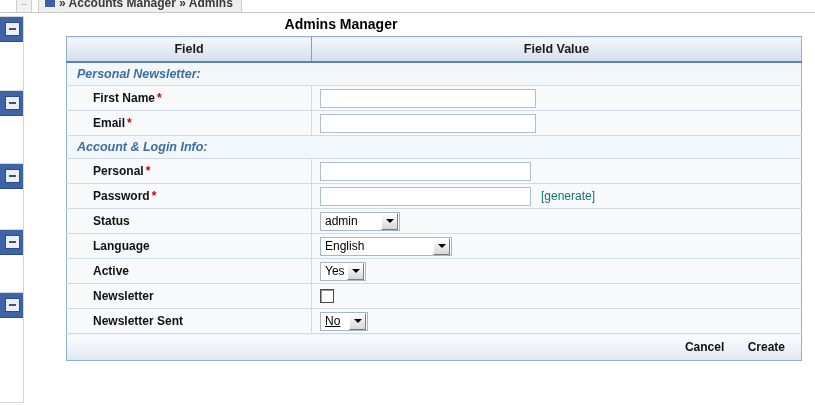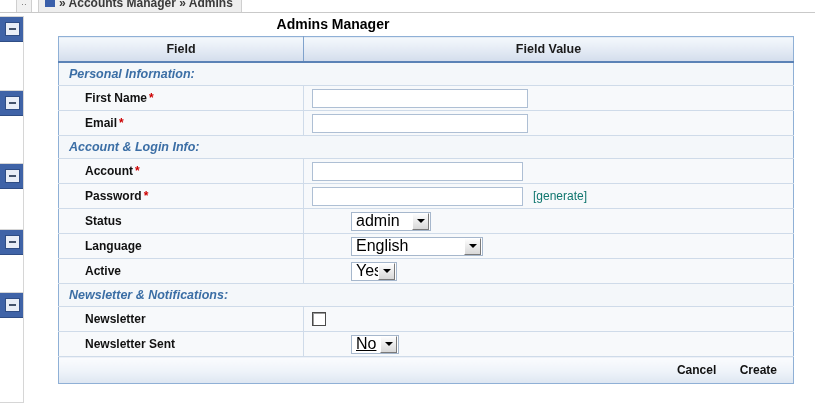--- a/index.html
+++ b/index.html
@@ -61,21 +61,21 @@
   }
   .side-panel .bd{background:#fff;}
 
   .sp1{top:16px;}   .sp1 .bd{height:48px;}
   .sp2{top:90px;}   .sp2 .bd{height:48px;}
   .sp3{top:163px;}  .sp3 .bd{height:42px;}
   .sp4{top:229px;}  .sp4 .bd{height:40px;}
   .sp5{top:292px;}  .sp5 .bd{height:84px;}
 
   
-  .main{position:absolute;left:0;top:12px;width:684px;}
+  .main{position:absolute;left:8px;top:12px;width:684px;}
   .page-title{
     text-align:center;
     font-size:14px;font-weight:bold;color:#000;
     padding:4px 0 6px 0;
     margin-left:-18px;
   }
 
   .form-wrap{
     position:absolute;left:58px;top:24px;width:735px;
   }
@@ -150,24 +150,23 @@
   .genlink{
     color:#0f766e;font-size:12px;margin-left:10px;cursor:pointer;
   }
 
   
   .sel{
     display:inline-flex;align-items:center;
     height:17px;
     border:1px solid #a6b7cc;
     background:#ffffff;
-    font-size:16px;
+    font-size:12px;
     box-sizing:content-box;
     vertical-align:middle;
-    margin-left:39px;
   }
   .sel .txtv{padding:0 4px 0 4px;white-space:nowrap;overflow:hidden;}
   .sel .arrow{
     width:15px;height:15px;margin:1px 1px 1px 0;
     background:linear-gradient(to bottom,#fdfdfd,#d8d8d8);
     border:1px solid #7a7a7a;
     border-top-color:#ffffff;border-left-color:#ffffff;
     display:flex;align-items:center;justify-content:center;
     flex:0 0 auto;
   }
@@ -271,21 +270,21 @@
             <col style="width:490px">
           </colgroup>
         <tbody>
 
           <tr class="head">
             <td class="c1">Field</td>
             <td class="c2">Field Value</td>
           </tr>
 
           <tr class="section">
-            <td colspan="2">Personal Infornation:</td>
+            <td colspan="2">Personal Newsletter:</td>
           </tr>
 
           <tr class="field">
             <td class="label">
               <span>First Name</span><span class="req">*</span>
             </td>
             <td class="value">
               <input class="txt w-name" type="text" value="" style="">
             </td>
           </tr>
@@ -299,21 +298,21 @@
               <input class="txt w-name" type="text" value="" style="">
             </td>
           </tr>
 
           <tr class="section">
             <td colspan="2">Account &amp; Login Info:</td>
           </tr>
 
           <tr class="field">
             <td class="label">
-              <span>Account</span><span class="req">*</span>
+              <span>Personal</span><span class="req">*</span>
             </td>
             <td class="value">
               <input class="txt w-user" type="text" value="" style="">
             </td>
           </tr>
 
           <tr class="field">
             <td class="label">
               <span>Password</span><span class="req">*</span>
             </td>
@@ -357,23 +356,20 @@
             <td class="value">
               <span class="sel sel-active">
                 <span class="txtv">Yes</span>
                 <span class="arrow">
                     <b></b>
                   </span>
               </span>
             </td>
           </tr>
 
-          <tr class="section">
-            <td colspan="2">Newsletter &amp; Notifications:</td>
-          </tr>
 
           <tr class="field">
             <td class="label">
               <span>Newsletter</span>
             </td>
             <td class="value">
               <span class="cbox"></span>
             </td>
           </tr>
 

